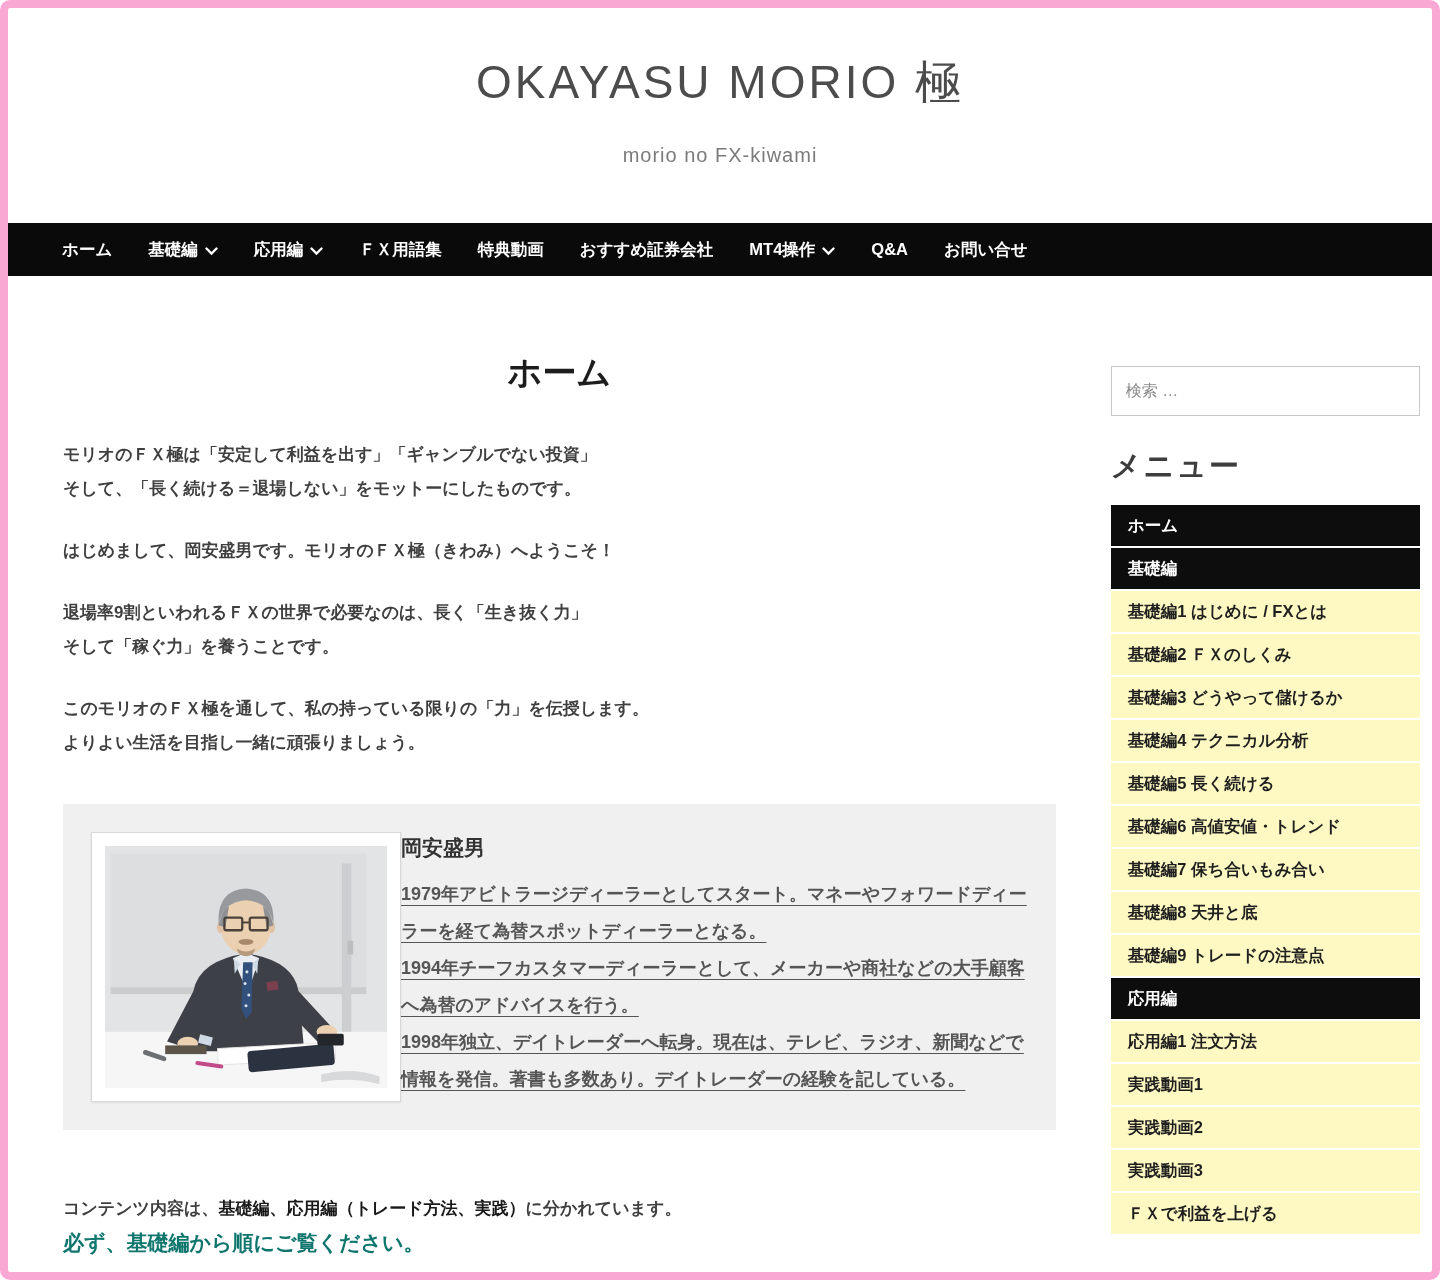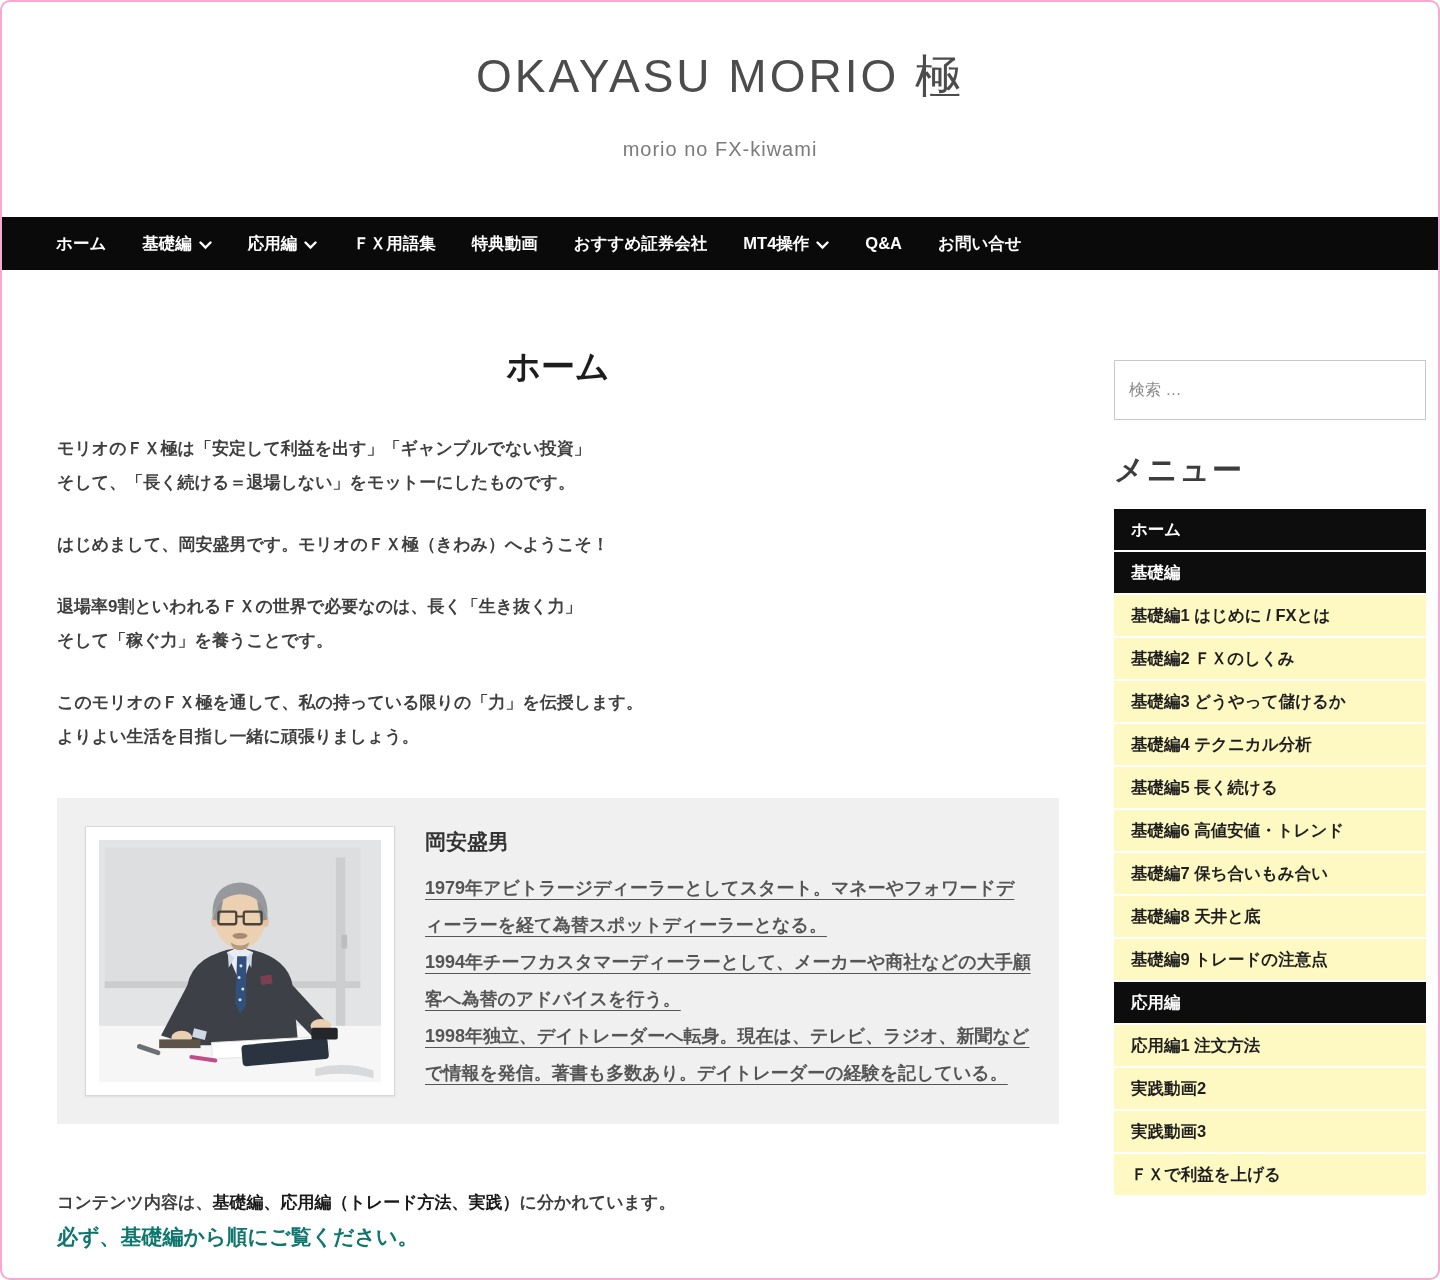--- a/index.html
+++ b/index.html
@@ -1,20 +1,20 @@
 <!DOCTYPE html>
 <html lang="ja"><head>
 <meta charset="utf-8">
 <style>
   * { margin:0; padding:0; box-sizing:border-box; }
   html,body { background:#fff; }
   body { font-family:"Liberation Sans","DejaVu Sans",sans-serif; }
   .page {
     position:relative; width:1440px; height:1280px;
-    border:2px solid #f9a8d4; border-radius:10px;
+    border:8px solid #f9a8d4; border-radius:10px;
     overflow:hidden; background:#fff;
   }
   
   .site-header { text-align:center; padding-top:44px; height:215px; }
   .site-title {
     font-size:46px; font-weight:300; color:#4c4c4c;
     letter-spacing:3px; font-family:"Liberation Sans",sans-serif;
   }
   .site-subtitle { margin-top:30px; font-size:20px; color:#7b7b7b; letter-spacing:1px; }
   
@@ -35,41 +35,41 @@
   
   .page-title { margin-top:74px; text-align:center; font-size:34px; font-weight:bold; color:#1d1d1d; }
   .lead-paragraphs { margin-top:42px; }
   .para {
     font-size:17px; line-height:34px; color:#3f3f3f;
     margin-bottom:28px; white-space:pre-line; font-weight:600;
   }
   
   .profile-box {
     margin-top:44px; background:#f0f0f0; padding:28px;
-    display:flex; gap:30px; align-items:flex-start;
+    display:flex; align-items:flex-start;
   }
   .photo-frame {
     flex:0 0 310px; height:270px; background:#fff;
     border:1px solid #d8d8d8; padding:13px;
     box-shadow:0 1px 2px rgba(0,0,0,.08);
   }
   .photo-frame svg { width:100%; height:100%; display:block; }
   .profile-text { flex:1; padding-top:2px; }
   .profile-name { font-size:21px; color:#333; font-weight:600; margin-bottom:14px; }
   .bio-link {
     display:block; font-size:18px; line-height:37px; color:#555;
     text-decoration:underline; text-underline-offset:5px; font-weight:600;
   }
   
   .footer-note { margin-top:62px; font-size:17px; line-height:34px; color:#3f3f3f; font-weight:600; }
   .footer-note .bold-seg { font-weight:bold; color:#191919; }
   .warning-line { font-size:21px; line-height:34px; font-weight:bold; color:#0f766e; }
   
   .search-input {
-    margin-top:90px; width:100%; height:60px; border:1px solid #c9c9c9;
+    margin-top:90px; width:100%; height:50px; border:1px solid #c9c9c9;
     font-size:16px; color:#444; padding:10px 14px; outline:none; background:#fff;
   }
   .search-input::placeholder { color:#8a8a8a; }
   .menu-heading { margin-top:30px; text-align:left; font-size:30px; color:#3d3d3d; font-weight:600; letter-spacing:2px; }
   .menu-list { margin-top:18px; }
   .menu-item {
     height:41px; line-height:41px; margin-bottom:2px; padding-left:17px;
     font-size:16.5px; cursor:pointer; white-space:nowrap; overflow:hidden; font-weight:600;
   }
   .menu-item.dark { background:#0d0d0d; color:#ffffff; }
@@ -207,20 +207,21 @@
         <div class="menu-item light">基礎編2 ＦＸのしくみ</div>
         <div class="menu-item light">基礎編3 どうやって儲けるか</div>
         <div class="menu-item light">基礎編4 テクニカル分析</div>
         <div class="menu-item light">基礎編5 長く続ける</div>
         <div class="menu-item light">基礎編6 高値安値・トレンド</div>
         <div class="menu-item light">基礎編7 保ち合いもみ合い</div>
         <div class="menu-item light">基礎編8 天井と底</div>
         <div class="menu-item light">基礎編9 トレードの注意点</div>
         <div class="menu-item dark">応用編</div>
         <div class="menu-item light">応用編1 注文方法</div>
+        <div class="menu-item light">実践動画1</div>
         <div class="menu-item light">実践動画2</div>
         <div class="menu-item light">実践動画3</div>
         <div class="menu-item light">ＦＸで利益を上げる</div>
       </div>
     </aside>
 
   </div>
 </div>
 
 </body></html>

